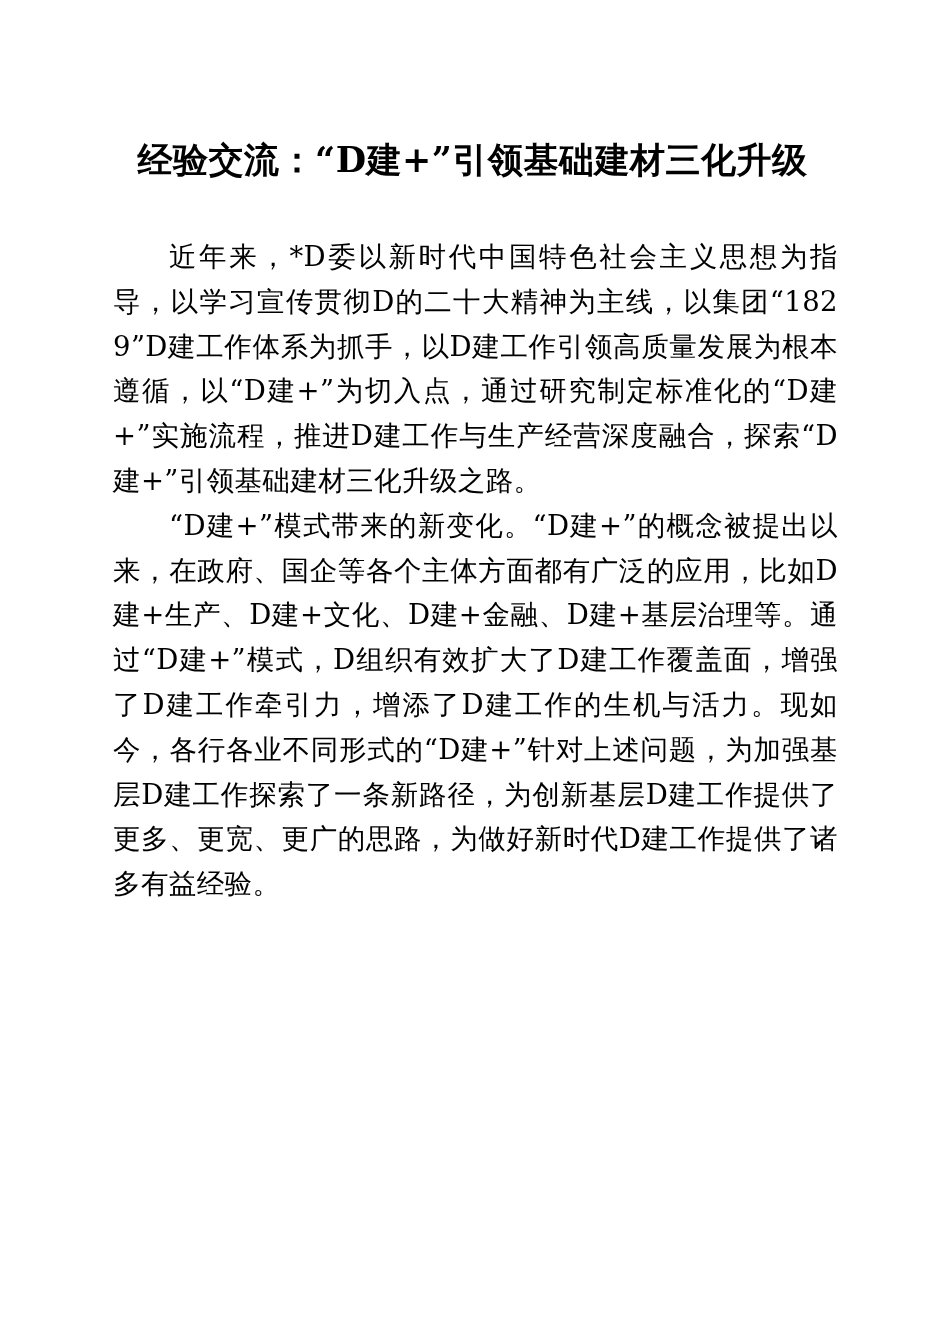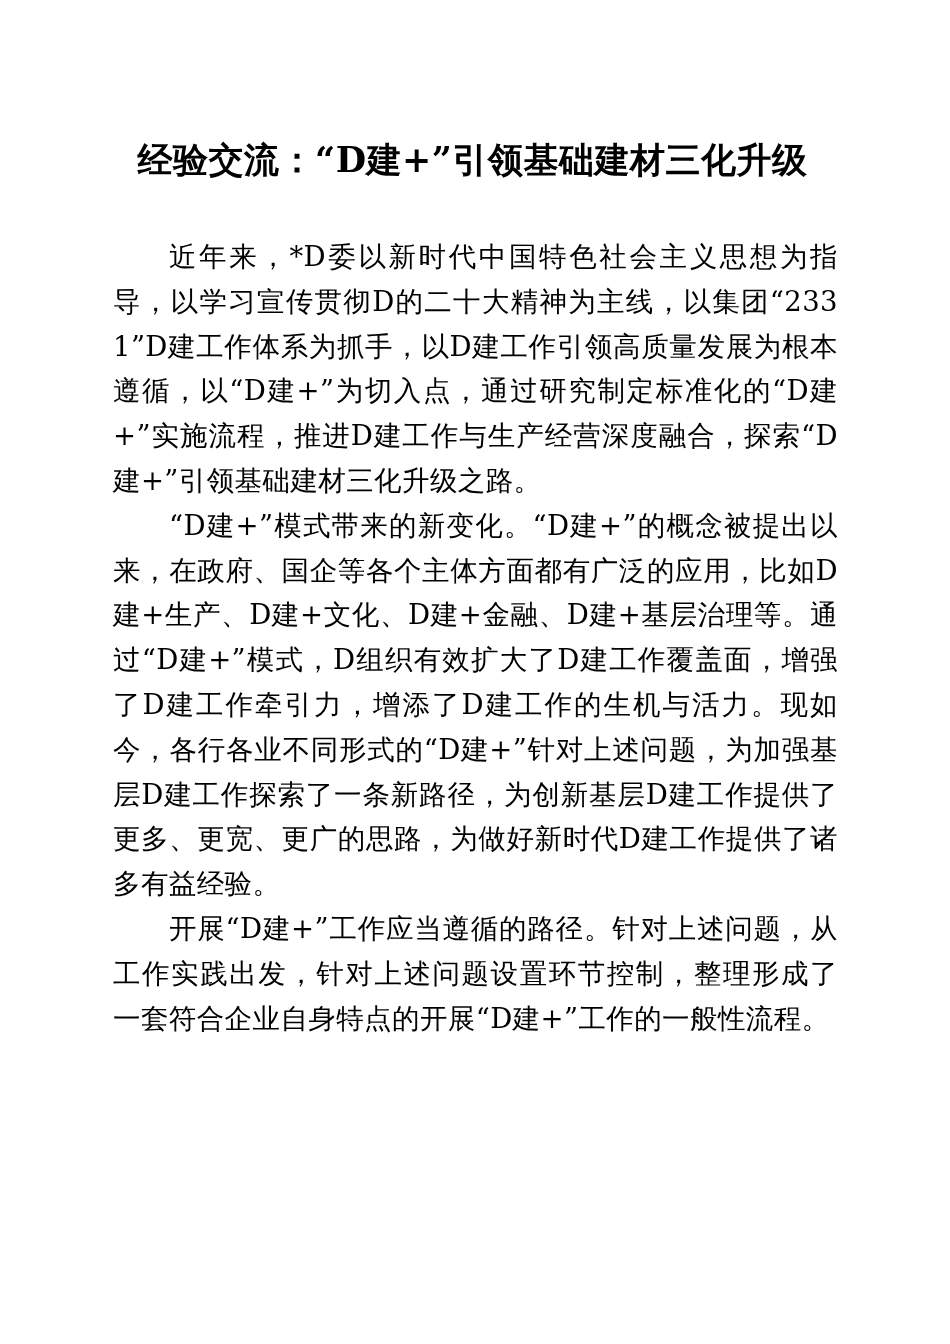--- a/index.html
+++ b/index.html
@@ -86,21 +86,20 @@
   }
 </style>
 </head>
 <body>
 
 <div class="page">
   <div class="doc-body">
 
     <h1 class="doc-title">经验交流：“D建+”引领基础建材三化升级</h1>
 
-    <p class="para first">近年来，*D委以新时代中国特色社会主义思想为指导，以学习宣传贯彻D的二十大精神为主线，以集团“2331”D建工作体系为抓手，以D建工作引领高质量发展为根本遵循，以“D建+”为切入点，通过研究制定标准化的“D建+”实施流程，推进D建工作与生产经营深度融合，探索“D建+”引领基础建材三化升级之路。</p>
+    <p class="para first">近年来，*D委以新时代中国特色社会主义思想为指导，以学习宣传贯彻D的二十大精神为主线，以集团“1829”D建工作体系为抓手，以D建工作引领高质量发展为根本遵循，以“D建+”为切入点，通过研究制定标准化的“D建+”实施流程，推进D建工作与生产经营深度融合，探索“D建+”引领基础建材三化升级之路。</p>
 
 
     <p class="para">“D建+”模式带来的新变化。“D建+”的概念被提出以来，在政府、国企等各个主体方面都有广泛的应用，比如D建+生产、D建+文化、D建+金融、D建+基层治理等。通过“D建+”模式，D组织有效扩大了D建工作覆盖面，增强了D建工作牵引力，增添了D建工作的生机与活力。现如今，各行各业不同形式的“D建+”针对上述问题，为加强基层D建工作探索了一条新路径，为创新基层D建工作提供了更多、更宽、更广的思路，为做好新时代D建工作提供了诸多有益经验。</p>
 
-    <p class="para">开展“D建+”工作应当遵循的路径。针对上述问题，从工作实践出发，针对上述问题设置环节控制，整理形成了一套符合企业自身特点的开展“D建+”工作的一般性流程。</p>
 
   </div>
 </div>
 
 </body></html>

